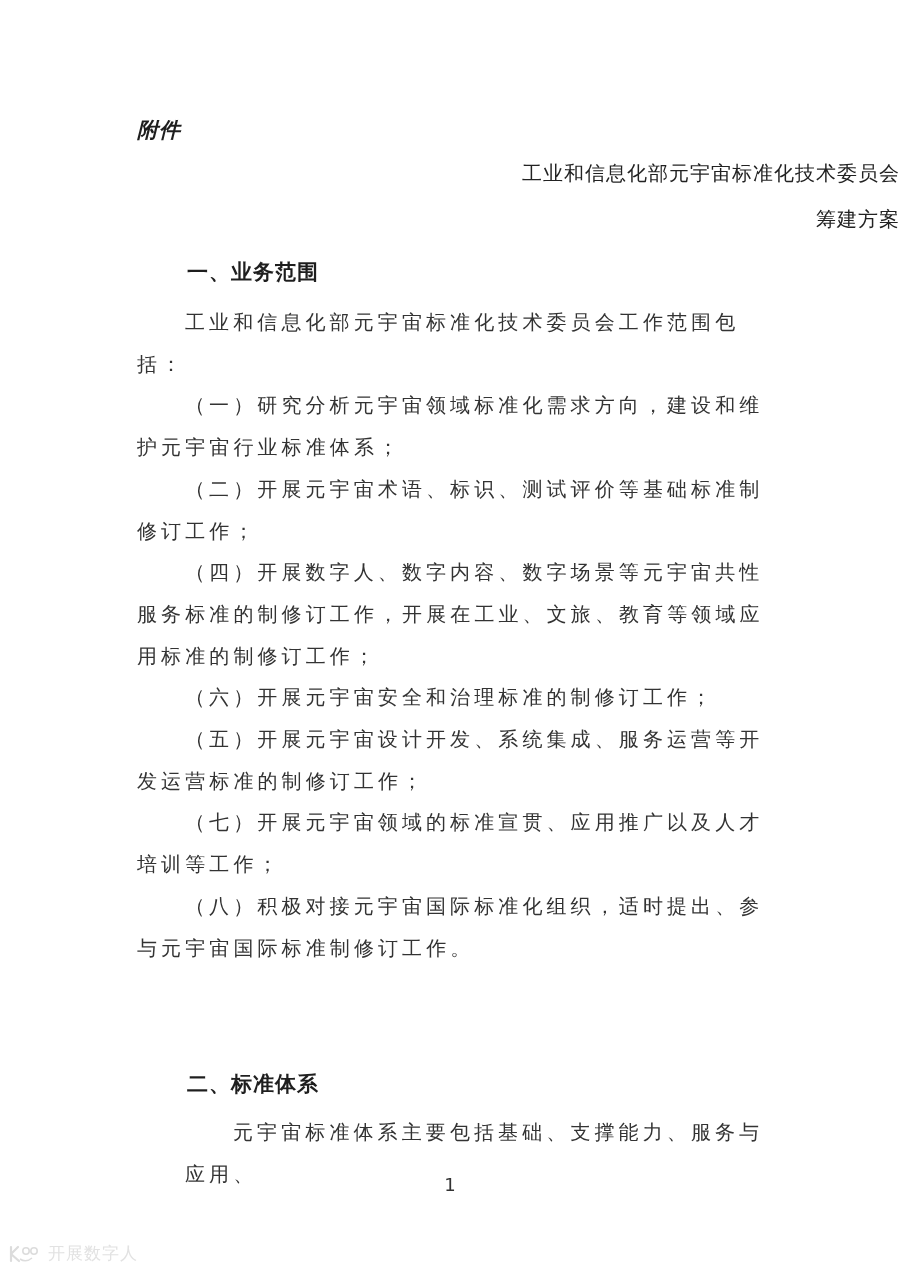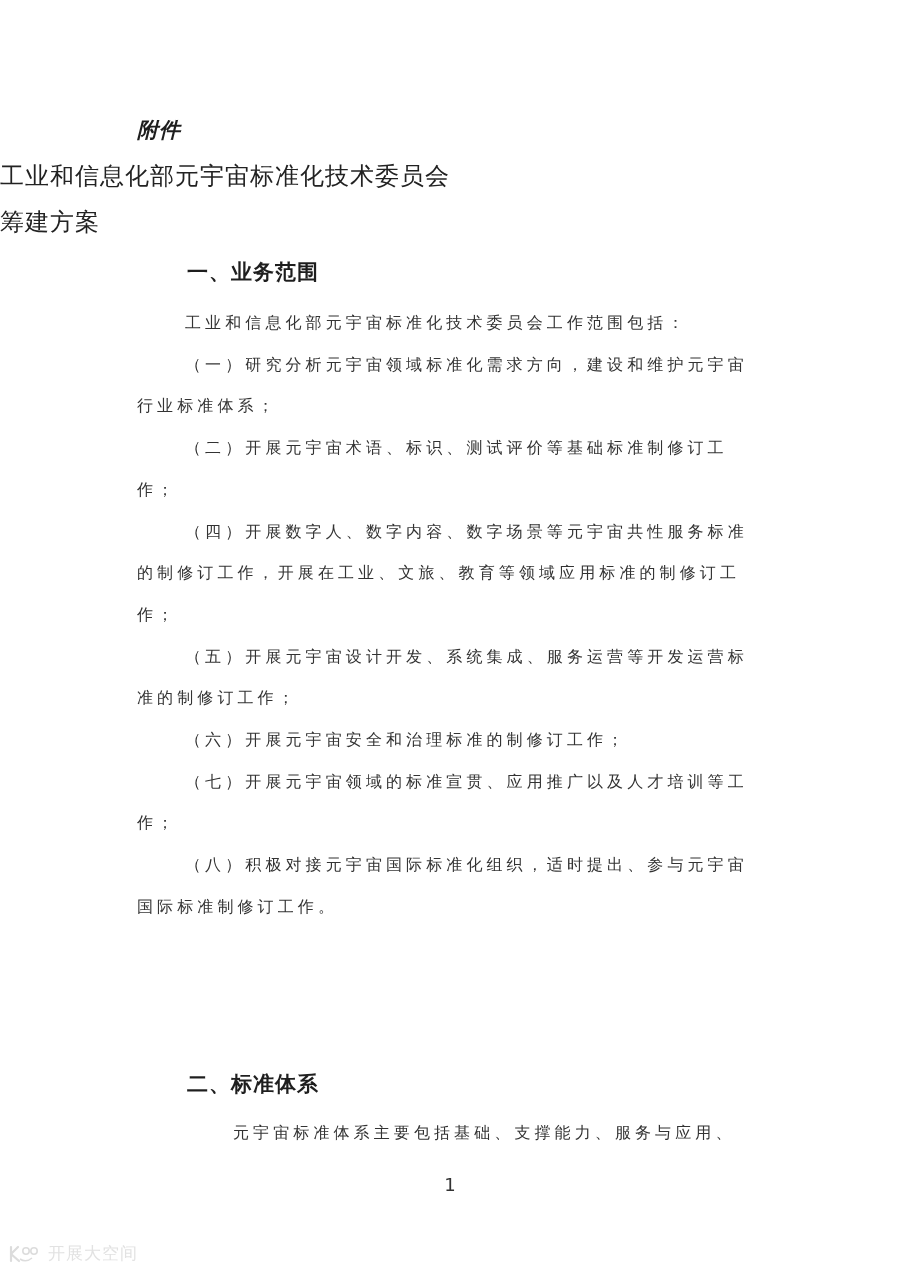--- a/index.html
+++ b/index.html
@@ -27,40 +27,40 @@
     font-size: 21px;
     font-weight: bold;
     color: #1e1e1e;
     letter-spacing: 1px;
     font-style: italic;
   }
   .title {
     position: absolute;
     left: 0;
     width: 900px;
-    text-align: left;
-    font-size: 24px;
+    text-align: right;
+    font-size: 20px;
     color: #222;
     letter-spacing: 1px;
   }
   .title.l1 { top: 160px; }
   .title.l2 { top: 206px; }
   .heading {
     position: absolute;
     left: 187px;
     font-size: 21px;
     font-weight: bold;
     color: #1e1e1e;
     letter-spacing: 1px;
   }
   .body {
     position: absolute;
     left: 137px;
     width: 630px;
-    font-size: 16px;
+    font-size: 20px;
     line-height: 41.7px;
     letter-spacing: 4.1px;
     color: #333;
   }
   .para {
     text-indent: 48px;
     margin: 0;
   }
   .page-number {
     position: absolute;
@@ -98,22 +98,22 @@
   <div class="title l1">工业和信息化部元宇宙标准化技术委员会</div>
   <div class="title l2">筹建方案</div>
 
   <div class="heading" style="top:258px;">一、业务范围</div>
 
   <div class="body" style="top:302px;">
     <p class="para">工业和信息化部元宇宙标准化技术委员会工作范围包括：</p>
     <p class="para">（一）研究分析元宇宙领域标准化需求方向，建设和维护元宇宙行业标准体系；</p>
     <p class="para">（二）开展元宇宙术语、标识、测试评价等基础标准制修订工作；</p>
     <p class="para">（四）开展数字人、数字内容、数字场景等元宇宙共性服务标准的制修订工作，开展在工业、文旅、教育等领域应用标准的制修订工作；</p>
+    <p class="para">（六）开展元宇宙安全和治理标准的制修订工作；</p>
     <p class="para">（五）开展元宇宙设计开发、系统集成、服务运营等开发运营标准的制修订工作；</p>
-    <p class="para">（六）开展元宇宙安全和治理标准的制修订工作；</p>
     <p class="para">（七）开展元宇宙领域的标准宣贯、应用推广以及人才培训等工作；</p>
     <p class="para">（八）积极对接元宇宙国际标准化组织，适时提出、参与元宇宙国际标准制修订工作。</p>
   </div>
 
   <div class="heading" style="top:1070px;">二、标准体系</div>
 
   <div class="body" style="top:1112px;">
     <p class="para" style="text-indent:48px;margin-left:48px;">元宇宙标准体系主要包括基础、支撑能力、服务与应用、</p>
   </div>
 
@@ -121,15 +121,15 @@
 
   <div class="watermark">
     <span class="wm-logo">
       <svg width="34" height="18" viewBox="0 0 34 18">
         <path d="M3 2 L3 16 M3 9 L10 2 M3 9 L11 16" stroke="#dcdcdc" stroke-width="2.2" fill="none" stroke-linecap="round"></path>
         <circle cx="18" cy="6" r="3.2" stroke="#dcdcdc" stroke-width="1.6" fill="none"></circle>
         <circle cx="26" cy="6" r="3.2" stroke="#dcdcdc" stroke-width="1.6" fill="none"></circle>
         <path d="M12 14 Q18 18 24 13" stroke="#dcdcdc" stroke-width="1.6" fill="none"></path>
       </svg>
     </span>
-    <span>开展大空间</span>
+    <span>开展数字人</span>
   </div>
 </div>
 
 </body></html>

